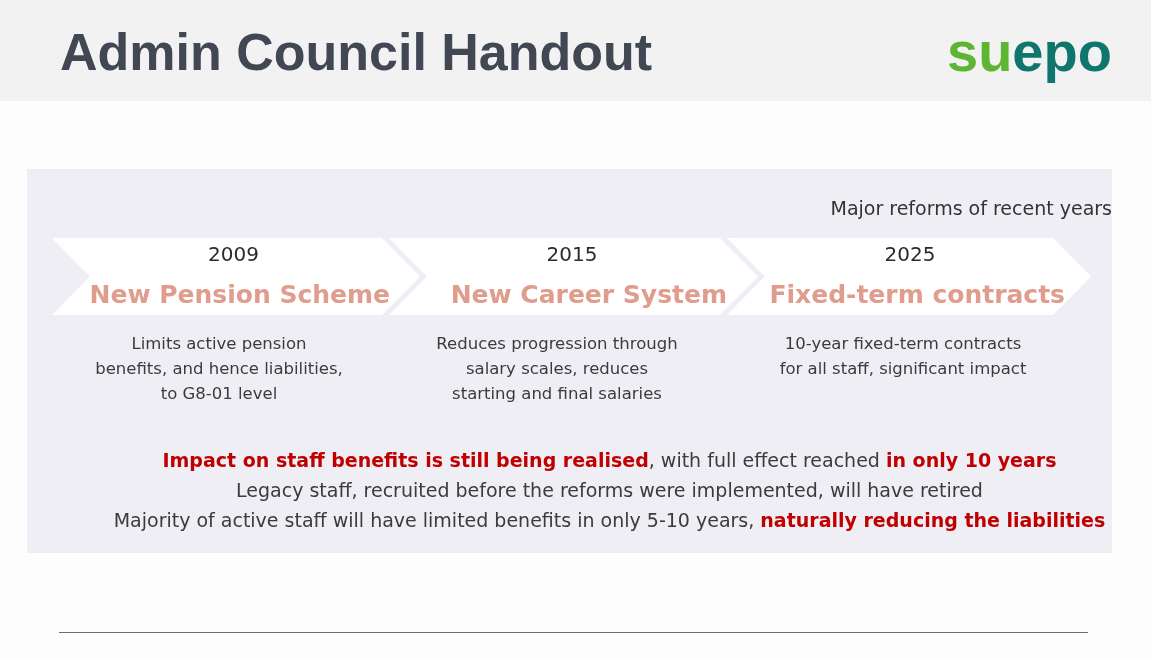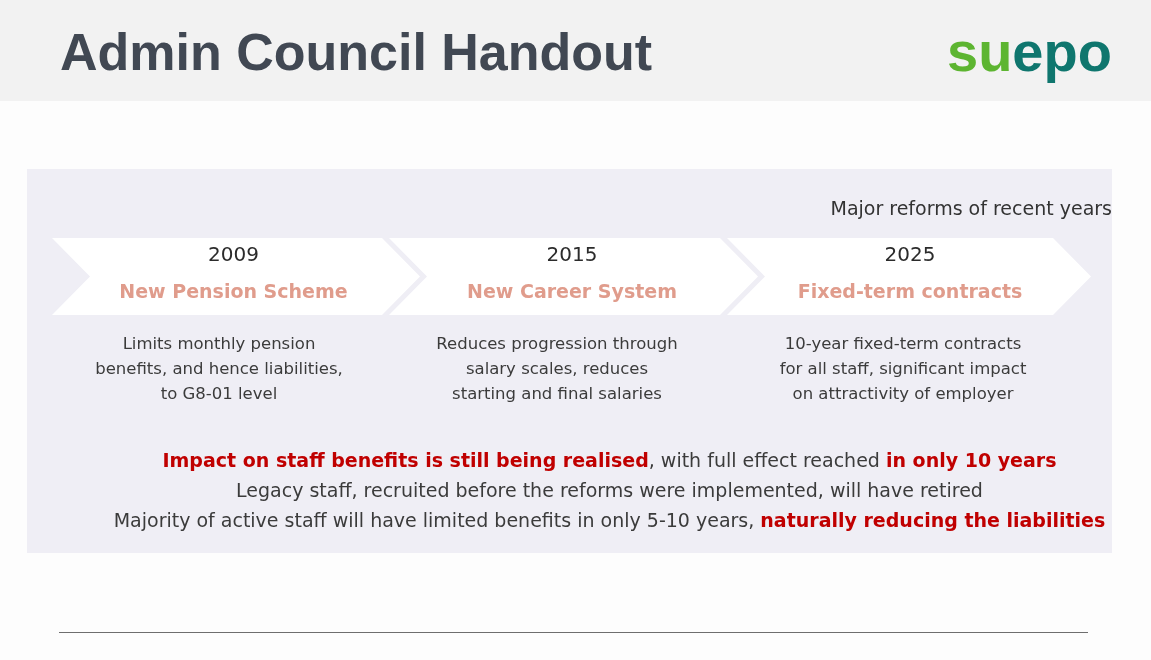--- a/index.html
+++ b/index.html
@@ -36,22 +36,22 @@
   }
   .chevrons { position: absolute; left: 0; top: 0; width: 1085px; height: 384px; }
   .step {
     position: absolute; top: 67px; height: 61px;
   }
   .step .year {
     position: absolute; left: 0; top: 6px; width: 100%; text-align: center;
     font-family: "DejaVu Sans", sans-serif; font-size: 20px; color: #2b2b2b;
   }
   .step .name {
-    position: absolute; left: 0; top: 44px; width: 100%; text-align: center;
-    font-family: "DejaVu Sans", sans-serif; font-weight: bold; font-size: 19px; color: #e09c8c;
+    position: absolute; left: 0; top: 44px; width: 100%; text-align: right;
+    font-family: "DejaVu Sans", sans-serif; font-weight: bold; font-size: 25px; color: #e09c8c;
   }
   .desc {
     position: absolute; top: 162px; width: 320px; text-align: center;
     font-family: "DejaVu Sans", sans-serif; font-size: 16.5px; line-height: 25px; color: #3b3b3b;
   }
   .summary {
     position: absolute; left: 0; top: 276px; width: 1085px; text-align: center;
     font-family: "DejaVu Sans", sans-serif; font-size: 19px; line-height: 30px; color: #3b3b3b; margin-left: 40px;
   }
   .summary .hl { color: #c00000; font-weight: bold; }
@@ -83,33 +83,32 @@
   <div class="step" style="left:390px; width:310px;">
     <div class="year">2015</div>
     <div class="name">New Career System</div>
   </div>
   <div class="step" style="left:728px; width:310px;">
     <div class="year">2025</div>
     <div class="name">Fixed-term contracts</div>
   </div>
 
   <div class="desc" style="left:32px;">
-    <div>Limits monthly pension</div>
+    <div>Limits active pension</div>
     <div>benefits, and hence liabilities,</div>
     <div>to G8-01 level</div>
   </div>
   <div class="desc" style="left:370px;">
     <div>Reduces progression through</div>
     <div>salary scales, reduces</div>
     <div>starting and final salaries</div>
   </div>
   <div class="desc" style="left:716px;">
     <div>10-year fixed-term contracts</div>
     <div>for all staff, significant impact</div>
-    <div>on attractivity of employer</div>
   </div>
 
   <div class="summary">
     <div><span class="hl">Impact on staff benefits is still being realised</span><span>, with full effect reached </span><span class="hl">in only 10 years</span></div>
     <div>Legacy staff, recruited before the reforms were implemented, will have retired</div>
     <div><span>Majority of active staff will have limited benefits in only 5-10 years, </span><span class="hl">naturally reducing the liabilities</span></div>
   </div>
 </div>
 
 <div class="rule"></div>

